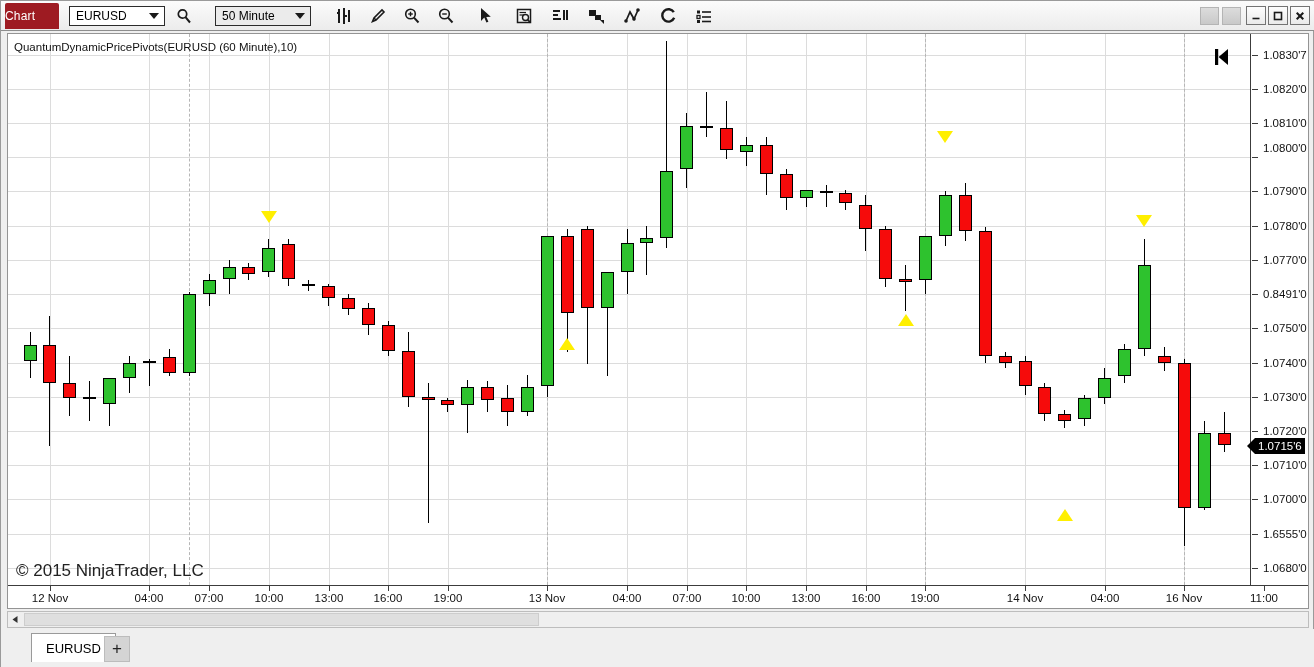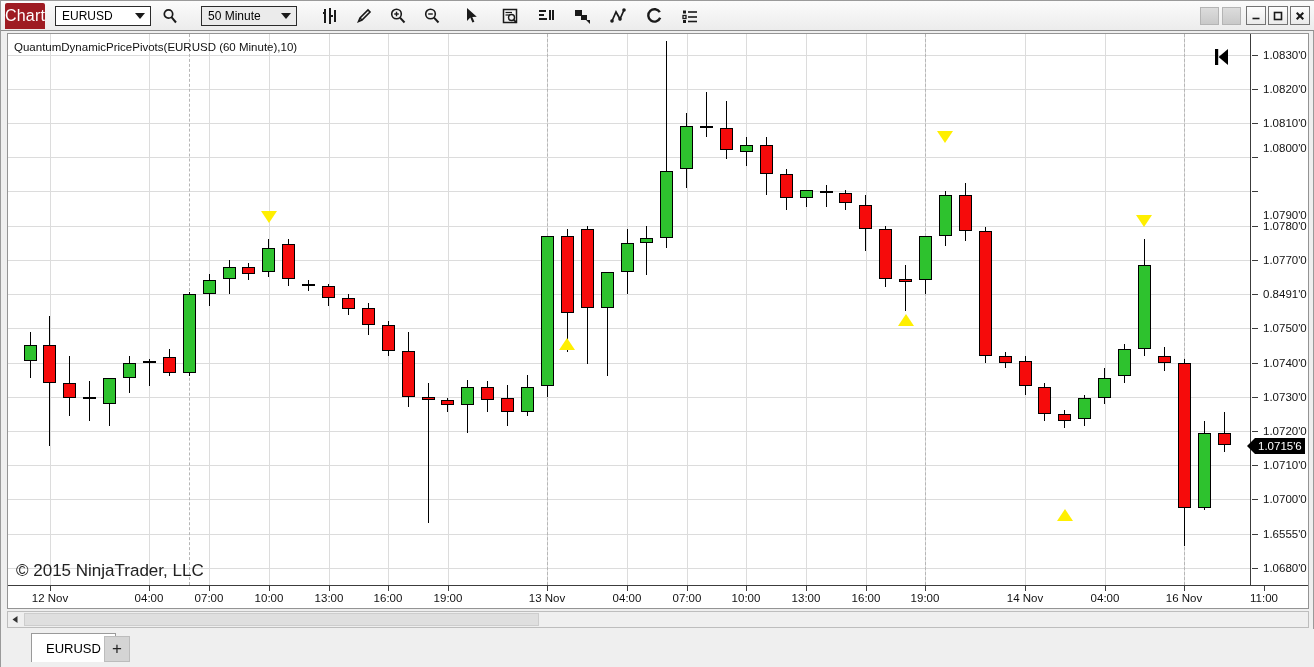--- a/index.html
+++ b/index.html
@@ -21,24 +21,24 @@
   
   .toolbar{
     position:absolute;left:0;top:0;width:1314px;height:30px;
     background:linear-gradient(#fbfbfb,#ececec);
     border-bottom:1px solid #8d8d8d;
     box-sizing:border-box;
     display:flex;align-items:center;
   }
   .chart-btn{
     margin-left:4px;
-    width:40px;height:26px;
+    width:54px;height:26px;
     background:#9e1b22;
     color:#fff;
-    font-size:16px;
+    font-size:12px;
     display:flex;align-items:center;justify-content:flex-start;
     border-radius:2px 2px 0 0;
     cursor:pointer;
     letter-spacing:.2px;
   }
   .combo{
     margin-left:10px;
     height:20px;
     background:#fff;
     border:1px solid #2b2b2b;
@@ -677,25 +677,25 @@
         <div class="ptick" style="top: 226px;"></div>
         <div class="ptick" style="top: 260px;"></div>
         <div class="ptick" style="top: 294px;"></div>
         <div class="ptick" style="top: 329px;"></div>
         <div class="ptick" style="top: 363px;"></div>
         <div class="ptick" style="top: 397px;"></div>
         <div class="ptick" style="top: 431px;"></div>
         <div class="ptick" style="top: 465px;"></div>
         <div class="ptick" style="top: 500px;"></div>
         <div class="ptick" style="top: 534px;"></div>
-        <div class="plabel" style="top: 21px;">1.0830'0</div>
+        <div class="plabel" style="top: 21px;">1.0830'7</div>
         <div class="plabel" style="top: 55px;">1.0820'0</div>
         <div class="plabel" style="top: 89px;">1.0810'0</div>
         <div class="plabel" style="top: 114px;">1.0800'0</div>
-        <div class="plabel" style="top: 157px; margin-top: 24px;">1.0790'0</div>
+        <div class="plabel" style="top: 157px;">1.0790'0</div>
         <div class="plabel" style="top: 192px;">1.0780'0</div>
         <div class="plabel" style="top: 226px;">1.0770'0</div>
         <div class="plabel" style="top: 260px;">0.8491'0</div>
         <div class="plabel" style="top: 294px;">1.0750'0</div>
         <div class="plabel" style="top: 329px;">1.0740'0</div>
         <div class="plabel" style="top: 363px;">1.0730'0</div>
         <div class="plabel" style="top: 397px;">1.0720'0</div>
         <div class="plabel" style="top: 431px;">1.0710'0</div>
         <div class="plabel" style="top: 465px;">1.0700'0</div>
         <div class="plabel" style="top: 500px;">1.6555'0</div>

